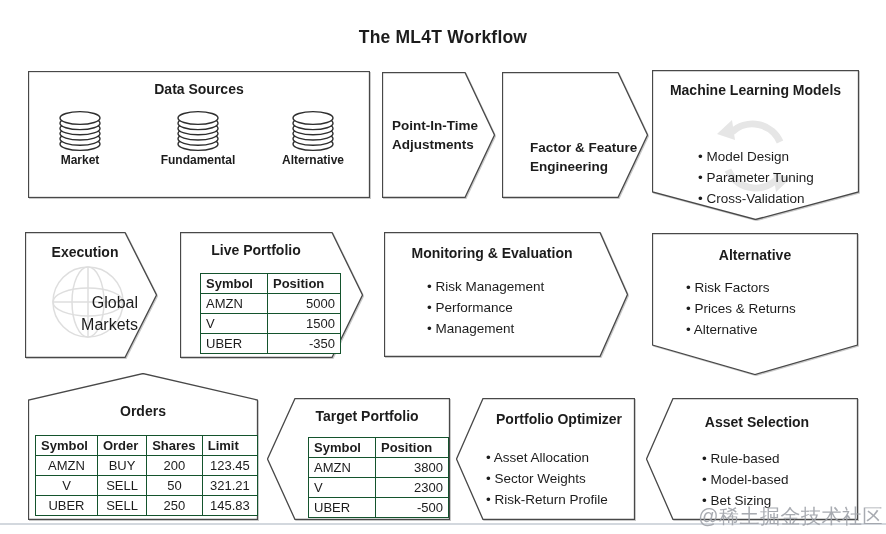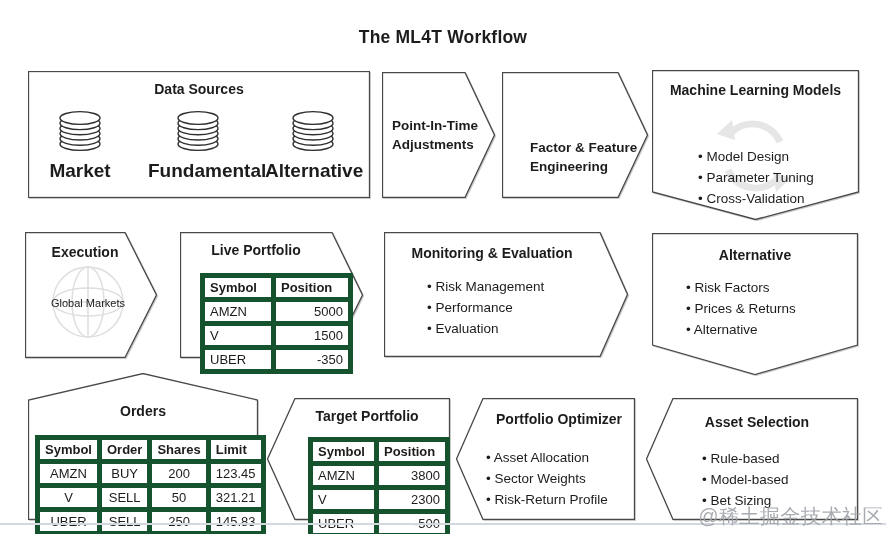--- a/index.html
+++ b/index.html
@@ -15,28 +15,28 @@
   .shape svg.outline{position:absolute;left:0;top:0;filter:drop-shadow(1.6px 1.8px 0px #c9c9c9);}
   .shape svg.outline polygon,.shape svg.outline rect{fill:#ffffff;stroke:#484848;stroke-width:1.3;}
   .content{position:absolute;}
   .node-title{font-weight:bold;font-size:14px;text-align:center;}
   .arrow-label{font-weight:bold;font-size:13.5px;line-height:19px;display:flex;align-items:center;}
   .bullets{font-size:13.5px;line-height:21px;white-space:nowrap;}
   .bullet::before{content:"• ";}
   .faint{position:absolute;z-index:0;}
   .ds-col{position:absolute;text-align:center;}
   .ds-col svg{display:block;margin:0 auto;}
-  .ds-label{margin-top:7px;font-weight:bold;font-size:19px;}
+  .ds-label{font-weight:bold;font-size:12px;}
   table.data{border-collapse:collapse;background:#ffffff;font-size:13px;position:absolute;}
-  table.data th,table.data td{border:5px solid #14532d;padding:1px 5px;height:17px;}
+  table.data th,table.data td{border:1px solid #14532d;padding:1px 5px;height:17px;}
   table.data th{font-weight:bold;text-align:left;}
   .ta-r{text-align:right;}
   .ta-c{text-align:center;}
   th.ta-c{text-align:center;}
-  .gm-label{position:absolute;text-align:center;font-size:11px;line-height:22px;z-index:2;}
+  .gm-label{position:absolute;text-align:right;font-size:16px;line-height:22px;z-index:2;}
   .watermark{
     position:absolute;top:503px;right:3px;font-size:20px;letter-spacing:.5px;
     color:rgba(158,162,168,.9);z-index:5;white-space:nowrap;
   }
   .baseline{position:absolute;left:0;top:523px;width:886px;height:2px;}
   .z2{position:relative;z-index:2;}
 </style>
 </head>
 <body>
 
@@ -169,21 +169,21 @@
   </div>
 
   <div class="shape" style="left:384px;top:232px;width:244px;height:125px;">
     <svg class="outline" width="244" height="125" viewBox="0 0 244 125">
         <polygon points="0.5,0.5 216,0.5 243.5,62.5 216,124.5 0.5,124.5"></polygon>
       </svg>
     <div class="content node-title" style="left:0;top:13px;width:216px;">Monitoring &amp; Evaluation</div>
     <div class="content bullets" style="left:43px;top:44px;">
       <div class="bullet">Risk Management</div>
       <div class="bullet">Performance</div>
-      <div class="bullet">Evaluation</div>
+      <div class="bullet">Management</div>
     </div>
   </div>
 
   <div class="shape" style="left:652px;top:233px;width:206px;height:142px;">
     <svg class="outline" width="206" height="142" viewBox="0 0 206 142">
         <polygon points="0.5,0.5 205.5,0.5 205.5,112 103,141.5 0.5,112"></polygon>
       </svg>
     <div class="content node-title" style="left:0;top:14px;width:206px;">Alternative</div>
     <div class="content bullets" style="left:34px;top:44px;">
       <div class="bullet">Risk Factors</div>

